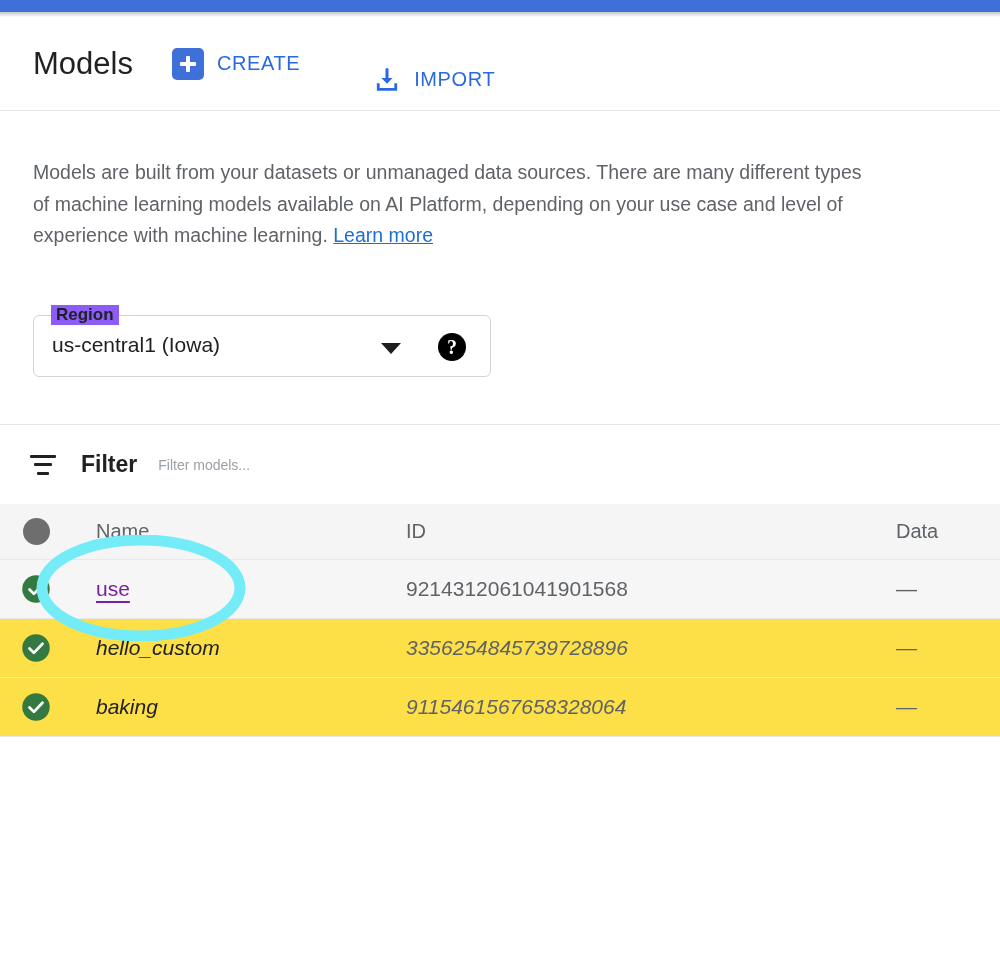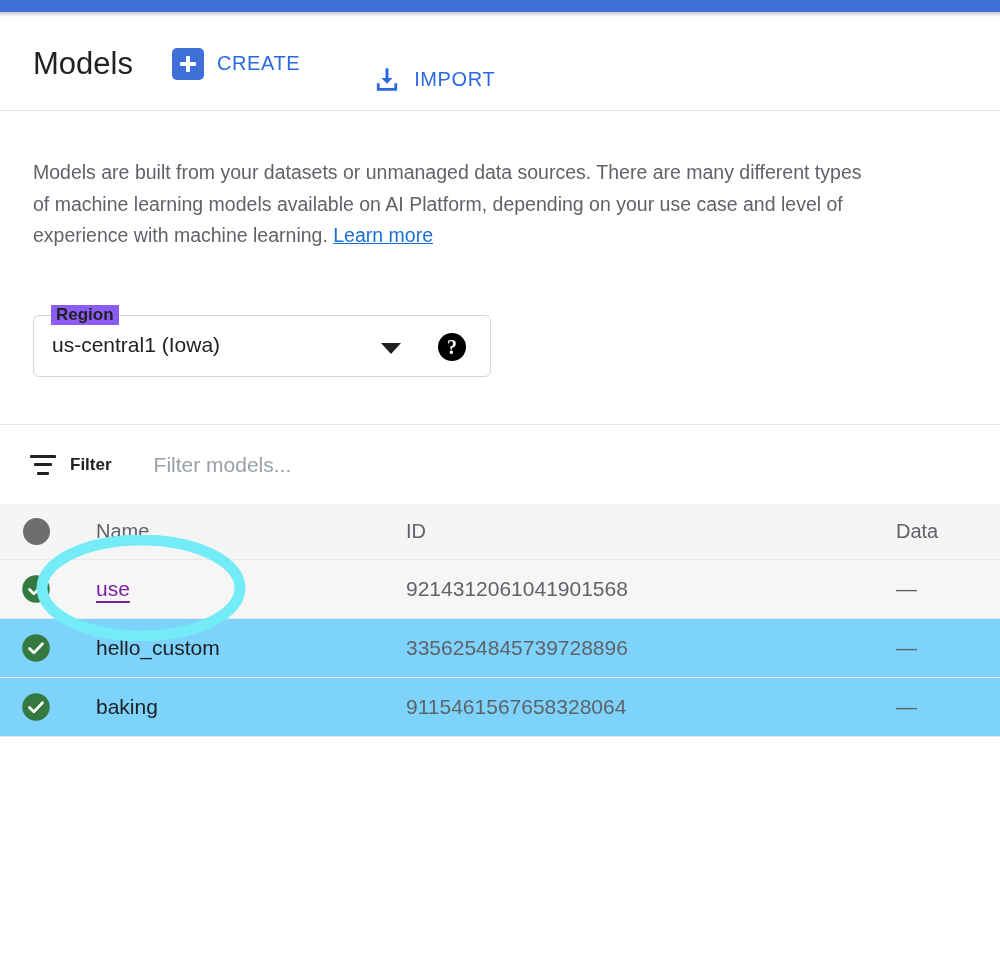--- a/index.html
+++ b/index.html
@@ -190,30 +190,30 @@
   #filter-icon span {
     display: block;
     height: 3px;
     background: #202124;
     border-radius: 1px;
   }
   #filter-icon span:nth-child(1) { width: 26px; }
   #filter-icon span:nth-child(2) { width: 18px; }
   #filter-icon span:nth-child(3) { width: 12px; }
   #filter-label {
-    font-size: 17px;
+    font-size: 23px;
     font-weight: 700;
     color: #202124;
-    margin-left: 14px;
+    margin-left: 25px;
   }
   #filter-input {
-    margin-left: 40px;
+    margin-left: 19px;
     border: none;
     outline: none;
-    font-size: 21px;
+    font-size: 14px;
     color: #000000;
     font-family: "Liberation Sans", sans-serif;
     width: 500px;
     background: transparent;
   }
   #filter-input::placeholder { color: #9aa0a6; opacity: 1; }
 
   
   #models-table {
     position: absolute;
@@ -226,21 +226,21 @@
     height: 59px;
     border-bottom: 1px solid #e8e8e8;
     position: relative;
   }
   #table-head {
     background: #f5f5f5;
     height: 56px;
     border-bottom: 1px solid #e8e8e8;
   }
   .row-odd  { background: #f6f6f6; }
-  .row-even { background: #7dd3fc; }
+  .row-even { background: #fde047; font-style: italic; }
 
   .col-check { width: 72px; flex: none; display: flex; justify-content: center; align-items: center; }
   .col-name  { width: 310px; flex: none; margin-left: 24px; }
   .col-id    { width: 490px; flex: none; }
   .col-data  { width: 128px; flex: none; }
 
   .hcell {
     font-size: 20px;
     color: #5f6368;
     font-weight: 400;

